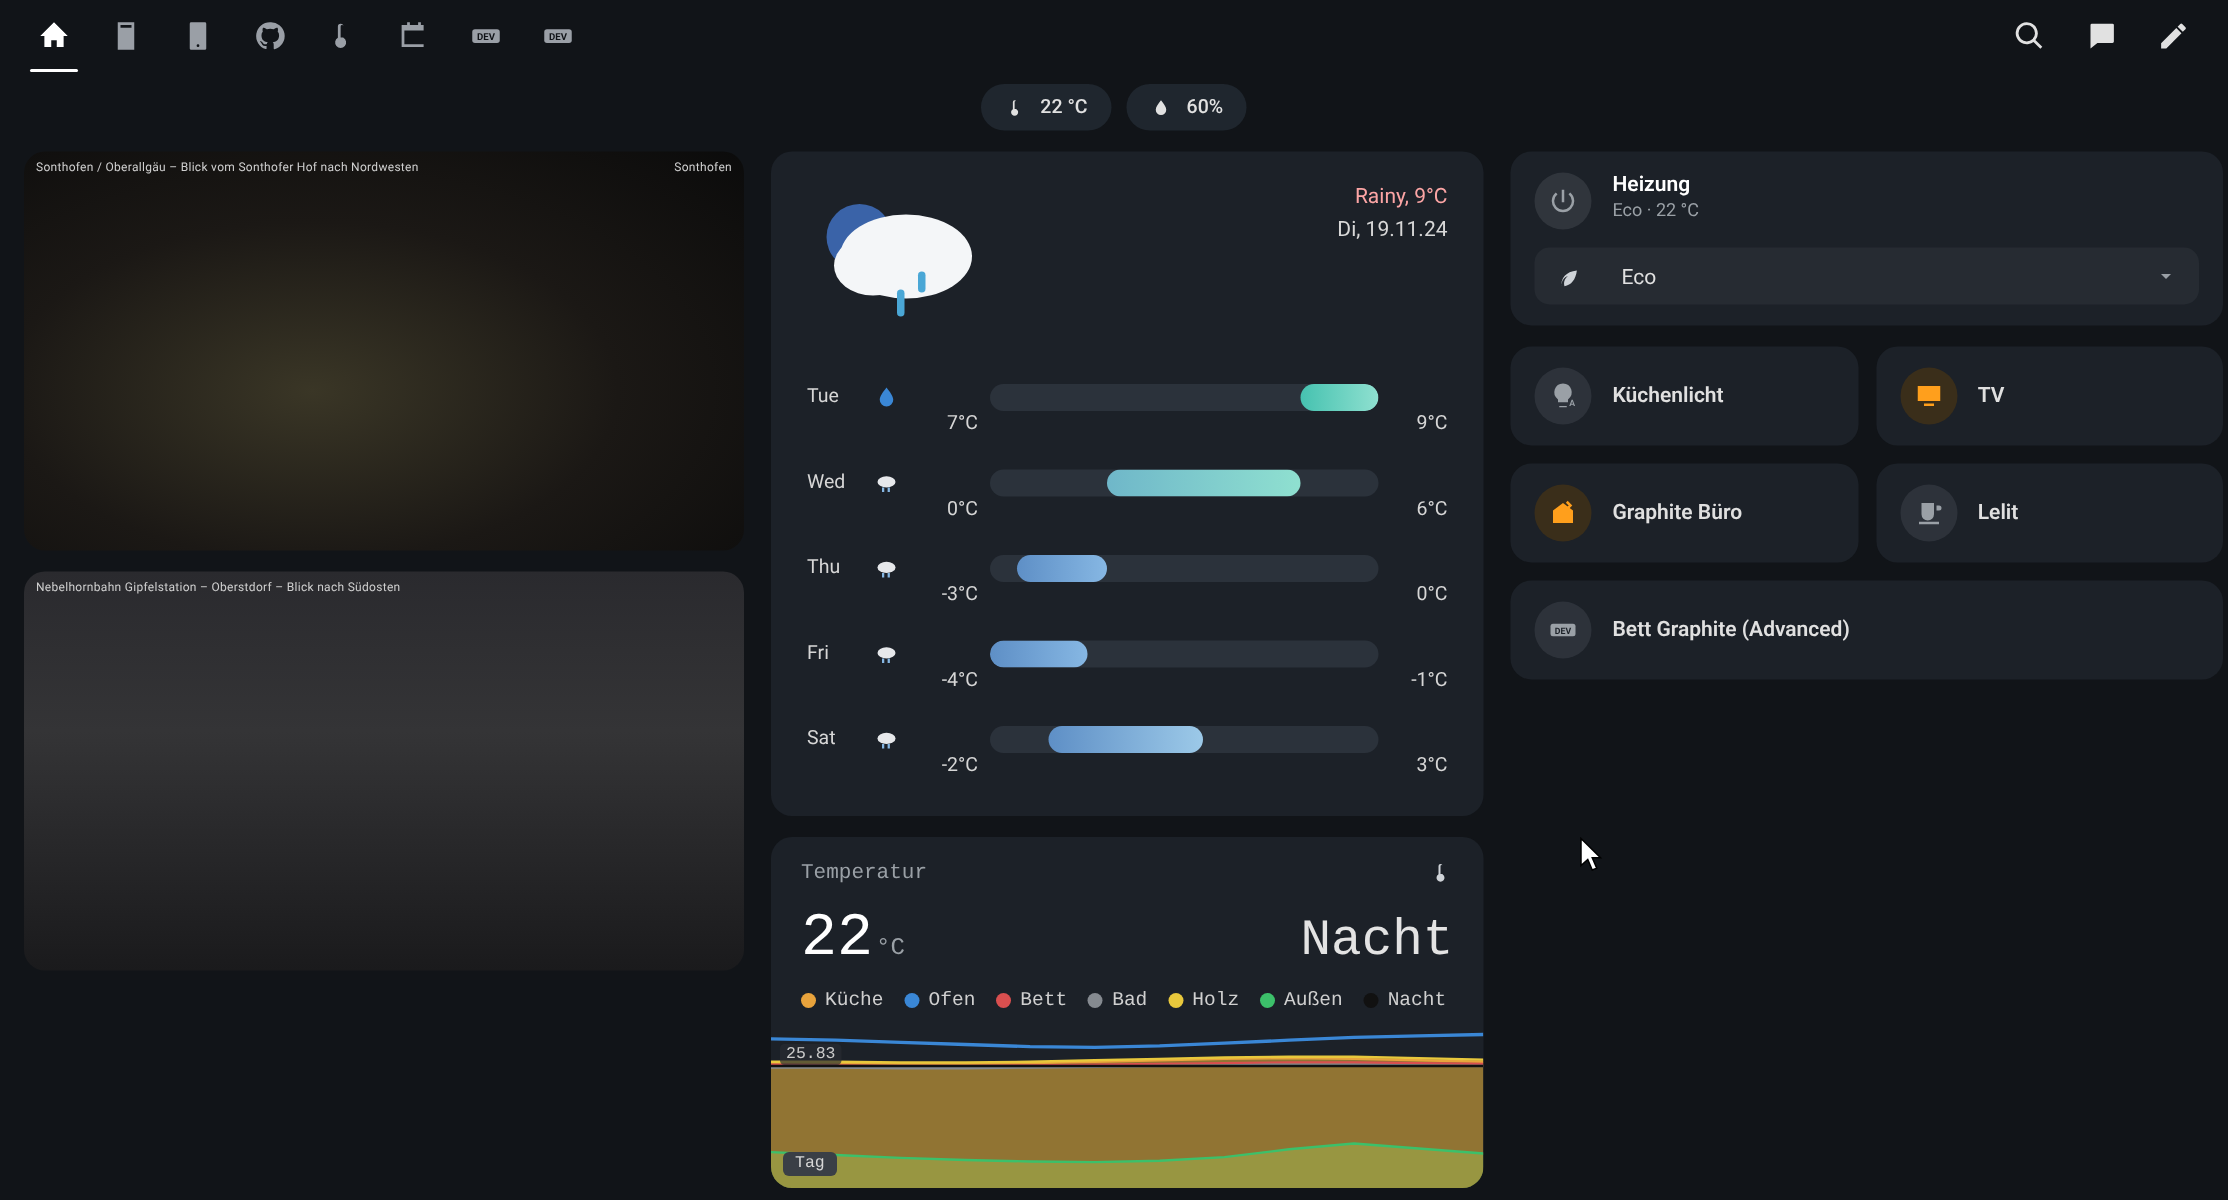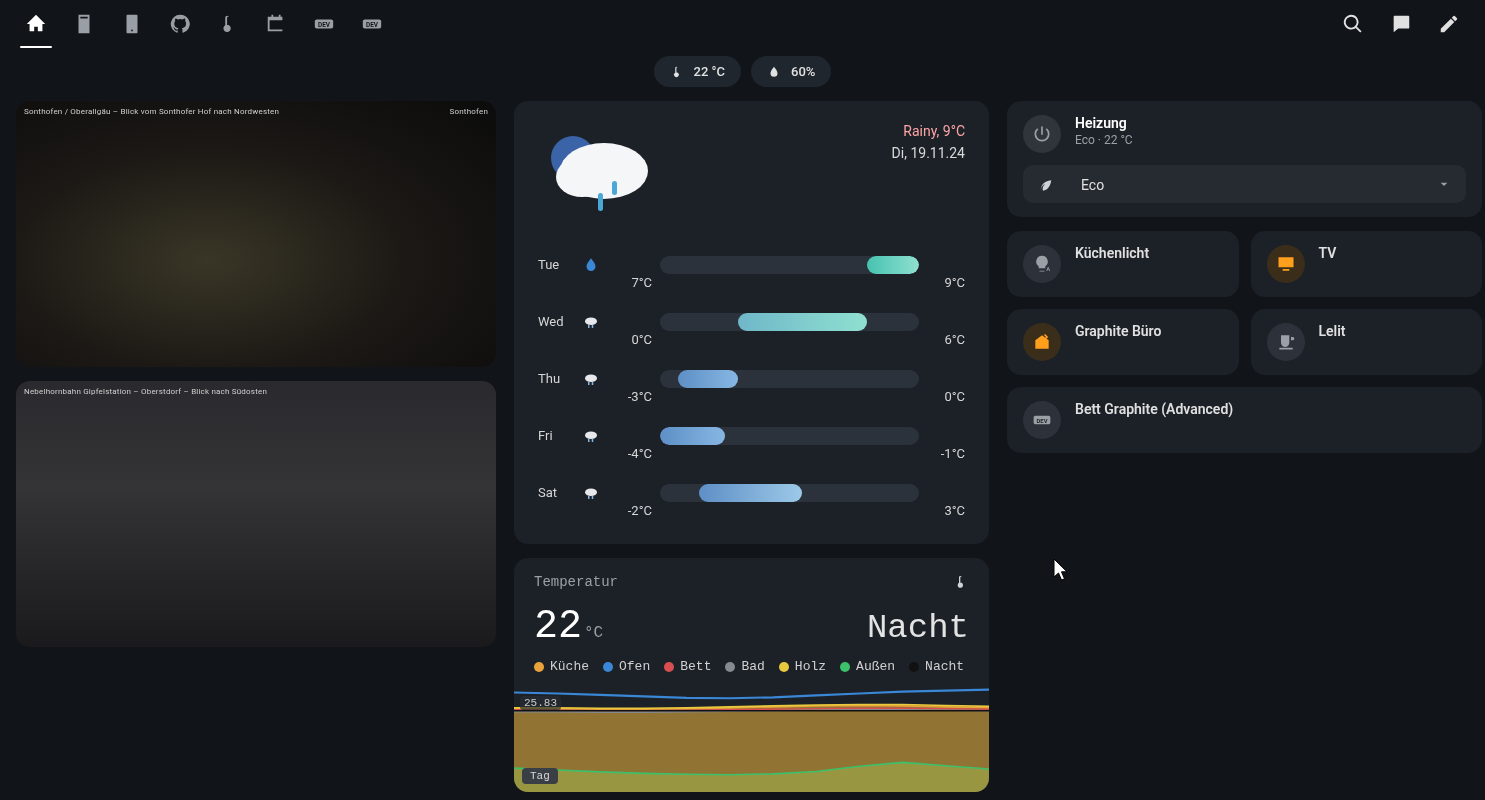--- a/index.html
+++ b/index.html
@@ -149,21 +149,21 @@
     display:flex; align-items:center; gap:12px; color:#e1e1e1;
     cursor:pointer; justify-content:space-between;
   }
   .select .left { display:flex; align-items:flex-end; gap:26px; }
   .select svg.leaf { width:18px; height:18px; fill:#cfd3d8; }
   .select svg.caret { width:16px; height:16px; fill:#9aa0a6; }
 
   .tile-grid { display:grid; grid-template-columns:1fr 1fr; gap:12px; }
   .tile {
     background:#1c2128; border-radius:14px; padding:14px 16px;
-    display:flex; gap:14px; cursor:pointer;
+    display:flex; align-items:center; gap:14px; cursor:pointer;
     color:#e0e0e0; font-weight:600; font-size:14px;
   }
   .tile .ti {
     width:38px; height:38px; border-radius:50%; background:#2d323a;
     display:flex; align-items:center; justify-content:center; color:#9aa0a6;
   }
   .tile.on .ti { background:#3a2e1a; color:#ff9f1c; }
   .tile .ti svg { width:20px; height:20px; fill:currentColor; }
   .wide-tile { grid-column: 1 / span 2; }
 

